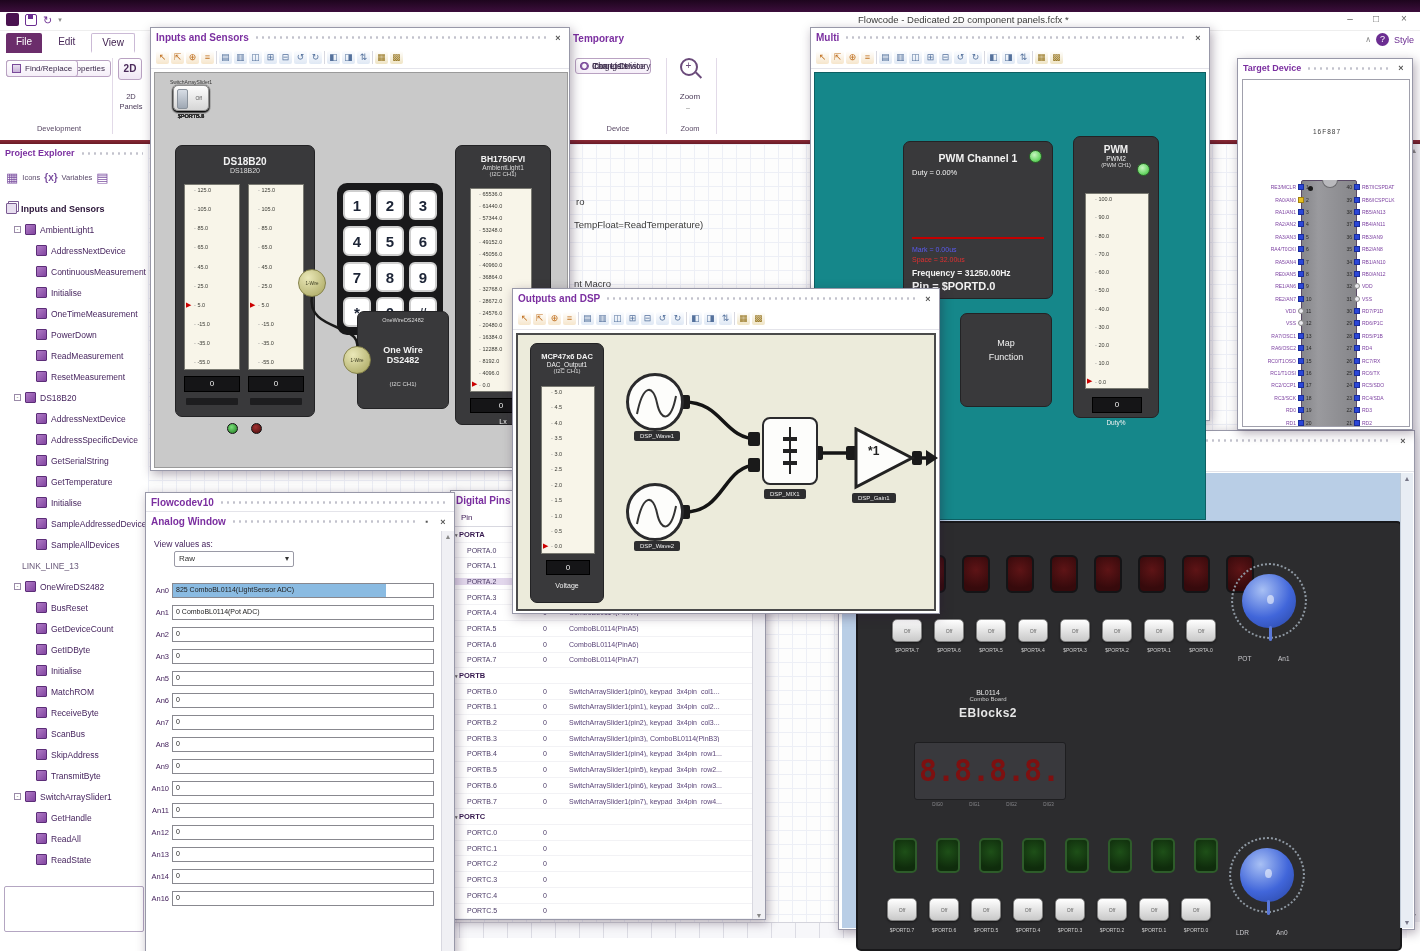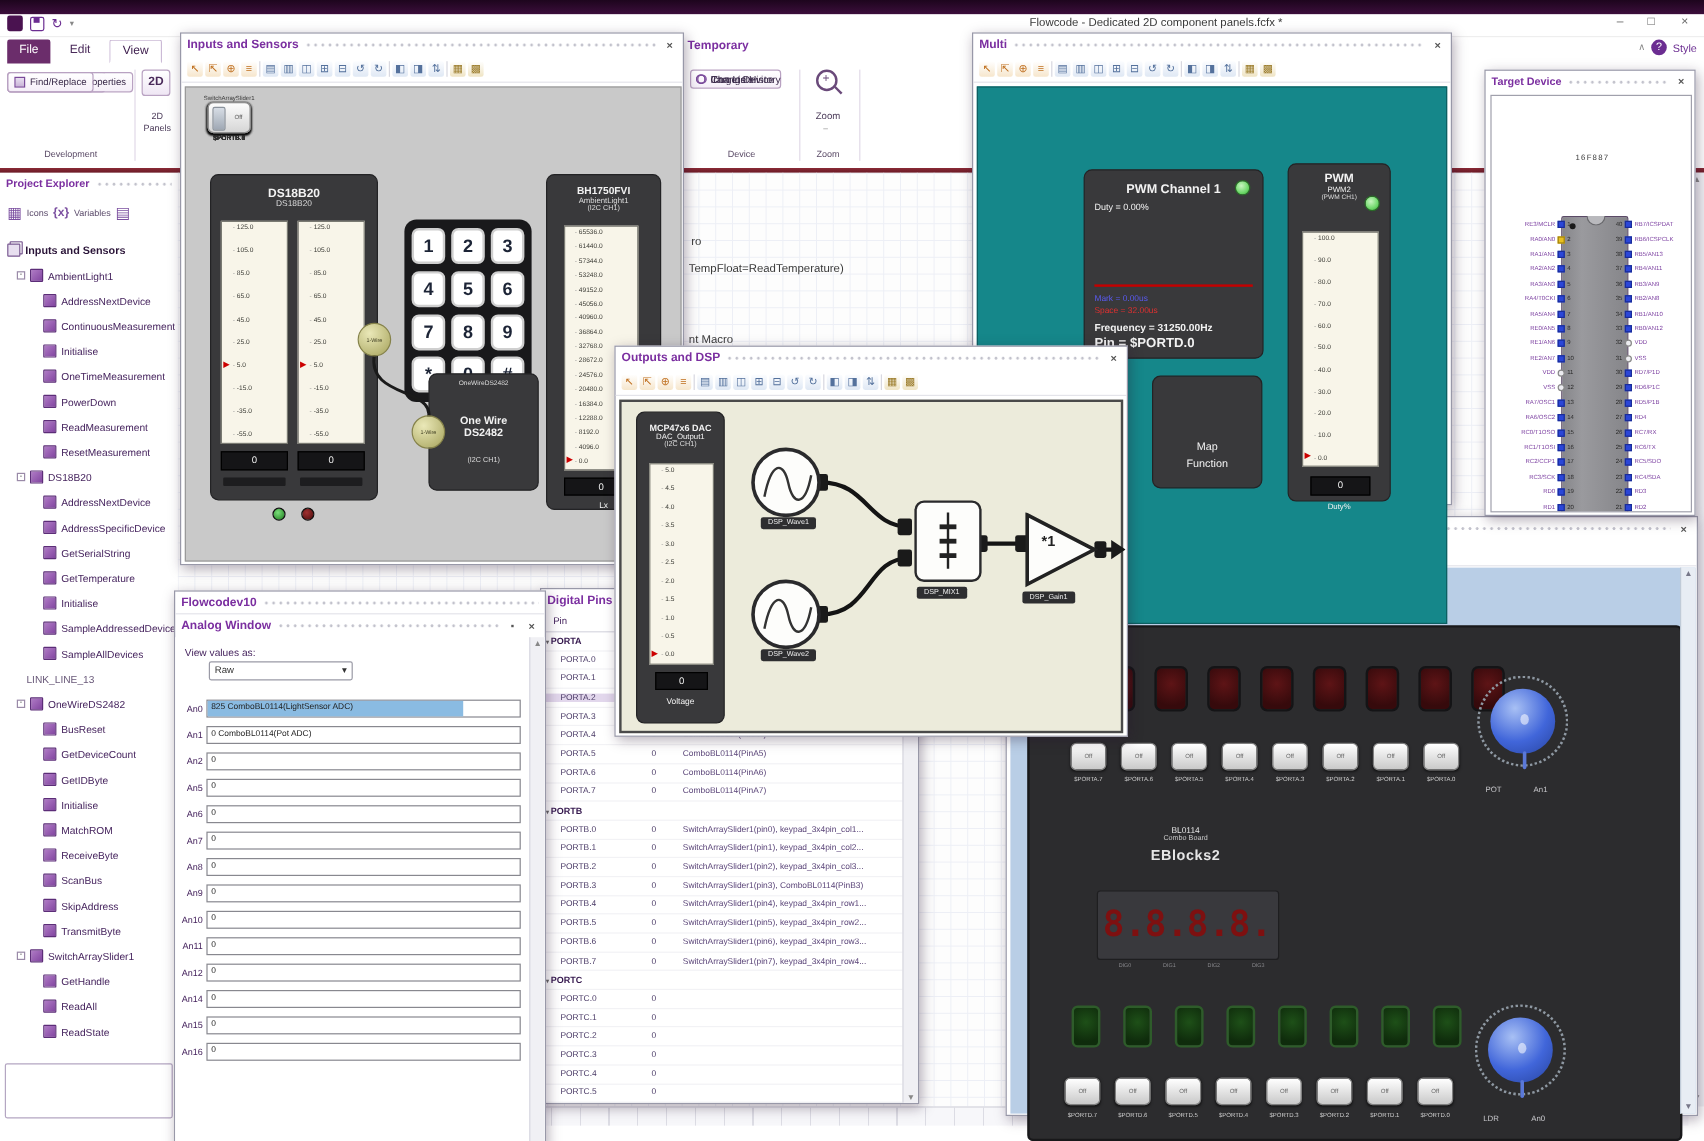--- a/index.html
+++ b/index.html
@@ -106,21 +106,21 @@
 #pwmblk{left:88px;top:68px;width:150px;height:158px}
 #pwmblk .t{font-size:10.5px;font-weight:bold;margin-top:10px}
 #pwmblk .d{position:absolute;left:8px;top:26px;font-size:7.5px}
 #pwmblk .rl{position:absolute;left:8px;top:95px;width:132px;height:2px;background:#c40000}
 .pline{position:absolute;left:8px;font-size:7px;text-align:left;white-space:nowrap}
 .grnled{position:absolute;width:13px;height:13px;border-radius:50%;background:radial-gradient(circle at 40% 35%,#c8f5c0,#6ed86a 60%,#3aa438);border:1px solid #2a6a28}
 #gauge{left:258px;top:63px;width:86px;height:282px}
 #gauge .t{font-size:10px;font-weight:bold;margin-top:7px}
 #gauge .s1{font-size:6.5px}#gauge .s2{font-size:5.5px;color:#ddd}
 #mapblk{left:145px;top:240px;width:92px;height:94px}
-#mapblk .m{font-size:9px;margin-top:52px;line-height:1.5}
+#mapblk .m{font-size:9px;margin-top:23px;line-height:1.5}
 
 #outputs{left:512px;top:288px;width:428px;height:326px;z-index:9}
 #ocontent{position:absolute;left:3px;top:44px;width:420px;height:278px;background:#ecebdb;border:2px solid #4a4a4a}
 #dac .t{font-size:7.5px;font-weight:bold;margin-top:8px}
 #dac .s1{font-size:6.5px}#dac .s2{font-size:6px;color:#ddd}
 .wave{position:absolute;width:58px;height:58px;border-radius:50%;background:#fdfdfb;border:3px solid #2a2a2c;z-index:2}
 .plate{position:absolute;background:#2e2e30;color:#eee;font-size:6px;padding:2px 6px;border-radius:2px;white-space:nowrap;z-index:2}
 #mixer{position:absolute;left:244px;top:82px;width:56px;height:68px;background:#fdfdfb;border:2.5px solid #2a2a2c;border-radius:8px;z-index:2}
 #gainw{position:absolute;left:336px;top:92px;width:64px;height:64px;z-index:2}
 #owires{position:absolute;left:0;top:0;z-index:1}
@@ -740,20 +740,26 @@
             <div class="afill">0 ComboBL0114(Pot ADC)</div>
           </div>
         </div>
         <div class="arow">
           <span class="alabel">An2</span>
           <div class="abox">
             <div class="afill">0</div>
           </div>
         </div>
         <div class="arow">
+          <span class="alabel">An3</span>
+          <div class="abox">
+            <div class="afill">0</div>
+          </div>
+        </div>
+        <div class="arow">
           <span class="alabel">An5</span>
           <div class="abox">
             <div class="afill">0</div>
           </div>
         </div>
         <div class="arow">
           <span class="alabel">An6</span>
           <div class="abox">
             <div class="afill">0</div>
           </div>
@@ -788,27 +794,27 @@
             <div class="afill">0</div>
           </div>
         </div>
         <div class="arow">
           <span class="alabel">An12</span>
           <div class="abox">
             <div class="afill">0</div>
           </div>
         </div>
         <div class="arow">
+          <span class="alabel">An13</span>
+          <div class="abox">
+            <div class="afill">0</div>
+          </div>
+        </div>
+        <div class="arow">
           <span class="alabel">An14</span>
-          <div class="abox">
-            <div class="afill">0</div>
-          </div>
-        </div>
-        <div class="arow">
-          <span class="alabel">An15</span>
           <div class="abox">
             <div class="afill">0</div>
           </div>
         </div>
         <div class="arow">
           <span class="alabel">An16</span>
           <div class="abox">
             <div class="afill">0</div>
           </div>
         </div>

